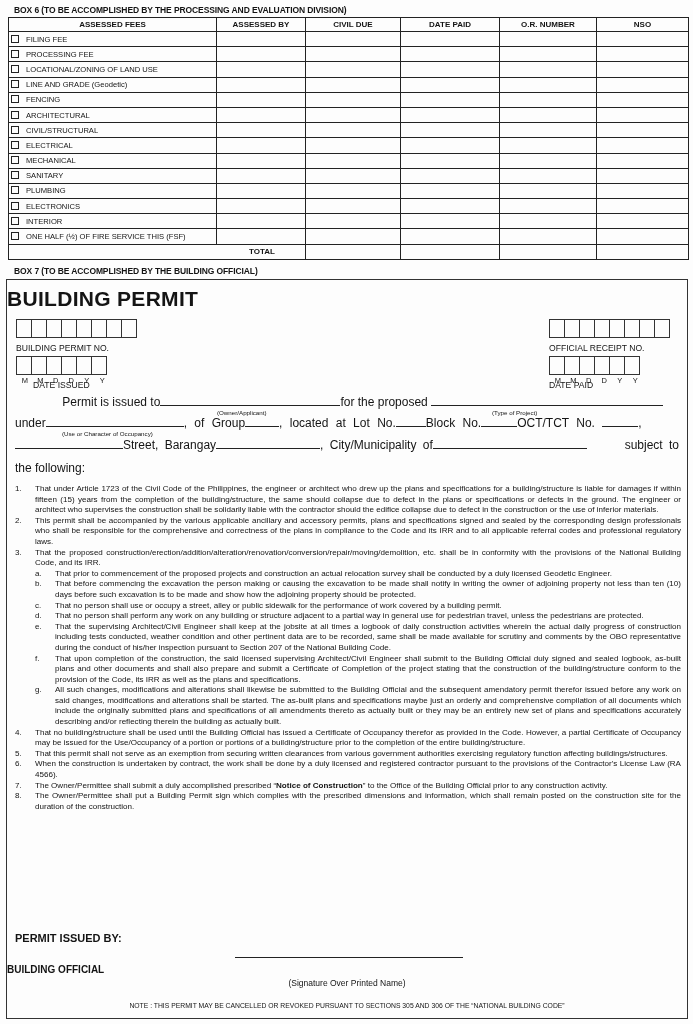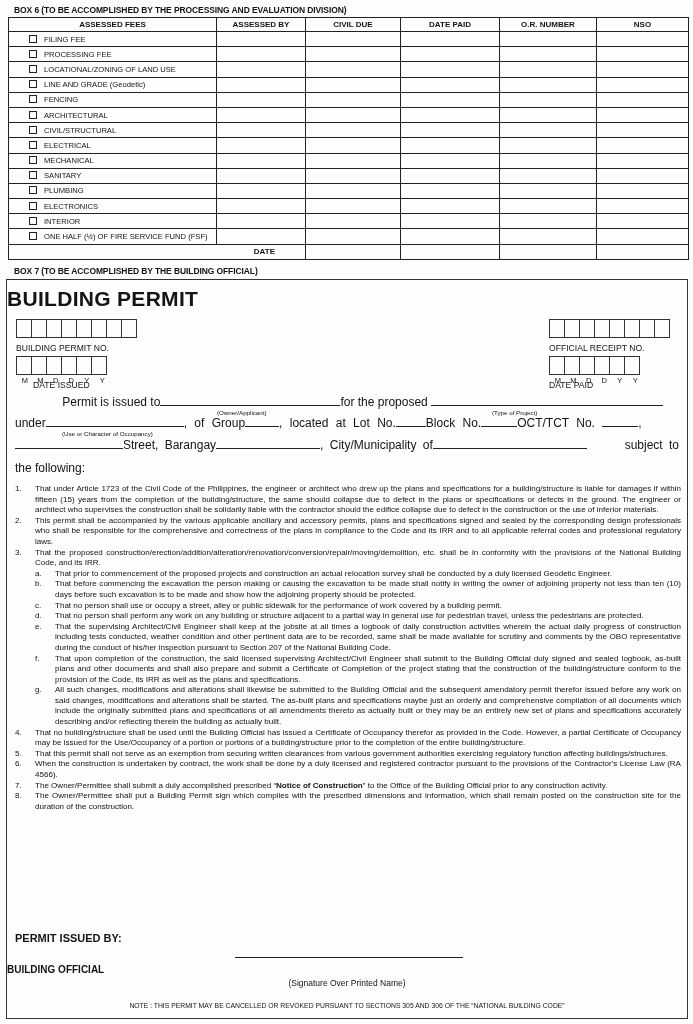--- a/index.html
+++ b/index.html
@@ -7,21 +7,21 @@
   body { font-family: "Liberation Sans", sans-serif; color: #141414; position: relative; }
 
   .box-title { position: absolute; left: 14px; font-size: 8.5px; font-weight: bold; letter-spacing: -0.1px; }
   #box6-title { top: 5px; }
   #box7-title { top: 266px; }
 
   
   table.fees { position: absolute; left: 8px; top: 17px; width: 680px; border-collapse: collapse; table-layout: fixed; }
   table.fees th, table.fees td { border: 1px solid #222; height: 15.2px; font-size: 7.6px; padding: 0; }
   table.fees th { font-weight: bold; text-align: center; font-size: 8px; height: 14px; }
-  table.fees td.fee { padding-left: 20px; white-space: nowrap; margin-top: 16px; }
+  table.fees td.fee { padding-left: 2px; white-space: nowrap; margin-top: 16px; }
   .chk { display: inline-block; width: 8px; height: 8px; border: 1px solid #222; vertical-align: middle; margin-right: 7px; position: relative; top: -1px; }
   td.total-label { text-align: right; padding-right: 30px !important; font-weight: bold; font-size: 8px !important; }
 
   
   .permit { position: absolute; left: 6px; top: 279px; width: 682px; height: 740px; border: 1.4px solid #333; }
   .permit-title { position: absolute; left: 0; right: 0; top: 7px; text-align: left; font-size: 21px; font-weight: bold; letter-spacing: 0.3px; }
   .lbl { position: absolute; font-size: 8.6px; margin-top: 36px; }
   .cells { position: absolute; display: flex; }
   .cell { width: 16px; height: 19px; border: 1px solid #333; margin-left: -1px; }
   .cells .cell:first-child { margin-left: 0; }
@@ -170,29 +170,29 @@
       </tr>
       <tr>
         <td class="fee"><span class="chk"></span><span>INTERIOR</span></td>
         <td></td>
         <td></td>
         <td></td>
         <td></td>
         <td></td>
       </tr>
       <tr>
-        <td class="fee"><span class="chk"></span><span>ONE HALF (½) OF FIRE SERVICE FUND (FSF)</span></td>
-        <td></td>
-        <td></td>
-        <td></td>
-        <td></td>
-        <td></td>
-      </tr>
-      <tr>
-        <td class="total-label" colspan="2">DATE</td>
+        <td class="fee"><span class="chk"></span><span>ONE HALF (½) OF FIRE SERVICE THIS (FSF)</span></td>
+        <td></td>
+        <td></td>
+        <td></td>
+        <td></td>
+        <td></td>
+      </tr>
+      <tr>
+        <td class="total-label" colspan="2">TOTAL</td>
         <td></td>
         <td></td>
         <td></td>
         <td></td>
       </tr>
     </tbody>
 </table>
 
 <div id="box7-title" class="box-title">BOX 7 (TO BE ACCOMPLISHED BY THE BUILDING OFFICIAL)</div>
 

